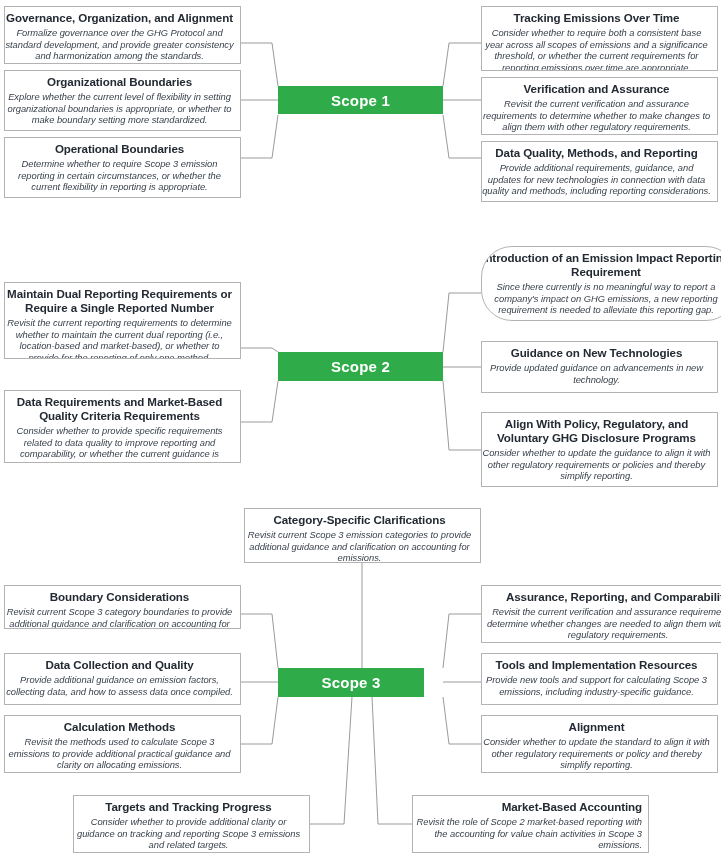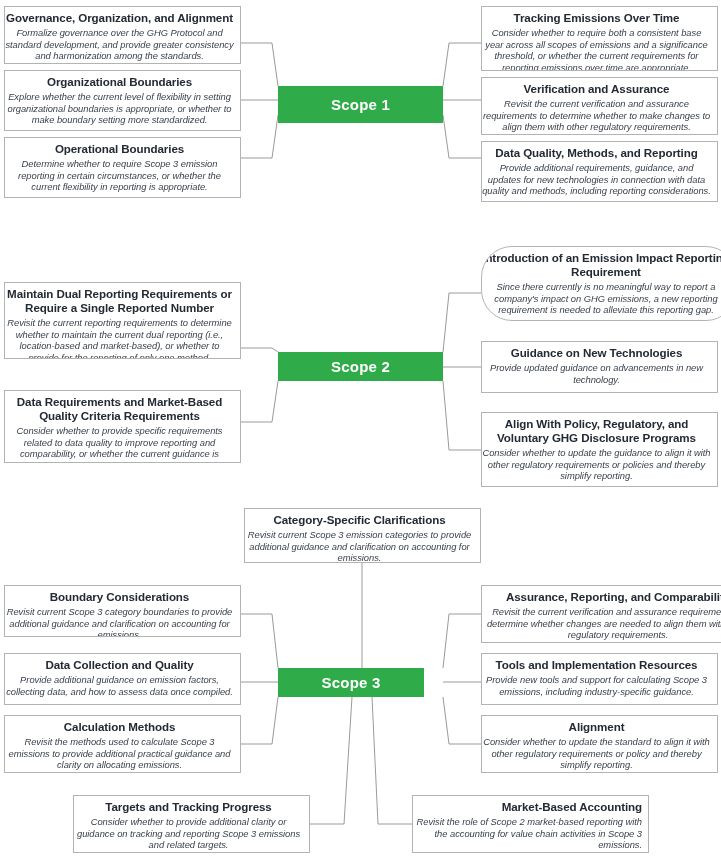--- a/index.html
+++ b/index.html
@@ -95,21 +95,21 @@
 
       <path d="M481 614 L449 614 L443 668"></path>
       <path d="M481 682 L443 682"></path>
       <path d="M481 744 L449 744 L443 697"></path>
 
       <path d="M310 824 L344 824 L352 697"></path>
       <path d="M412 824 L378 824 L372 697"></path>
     </g>
   </svg>
 
-  <div class="scope-box" style="left:278px; top:86px; width:165px; height:37px;">
+  <div class="scope-box" style="left:278px; top:86px; width:165px; height:28px;">
     <span>Scope 1</span>
   </div>
 
   <div class="node" style="left:4px; top:6px; width:237px; height:58px;">
     <div class="title">Governance, Organization, and Alignment</div>
     <div class="desc">Formalize governance over the GHG Protocol and standard development, and provide greater consistency and harmonization among the standards.</div>
   </div>
 
   <div class="node" style="left:4px; top:70px; width:237px; height:61px;">
     <div class="title">Organizational Boundaries</div>
@@ -167,21 +167,21 @@
 
   <div class="scope-box" style="left:278px; top:668px; width:146px; height:29px;">
     <span>Scope 3</span>
   </div>
 
   <div class="node" style="left:244px; top:508px; width:237px; height:55px;">
     <div class="title">Category-Specific Clarifications</div>
     <div class="desc">Revisit current Scope 3 emission categories to provide additional guidance and clarification on accounting for emissions.</div>
   </div>
 
-  <div class="node" style="left:4px; top:585px; width:237px; height:52px;">
+  <div class="node" style="left:4px; top:585px; width:237px; height:44px;">
     <div class="title">Boundary Considerations</div>
     <div class="desc">Revisit current Scope 3 category boundaries to provide additional guidance and clarification on accounting for emissions.</div>
   </div>
 
   <div class="node" style="left:4px; top:653px; width:237px; height:52px;">
     <div class="title">Data Collection and Quality</div>
     <div class="desc">Provide additional guidance on emission factors, collecting data, and how to assess data once compiled.</div>
   </div>
 
   <div class="node" style="left:4px; top:715px; width:237px; height:58px;">

